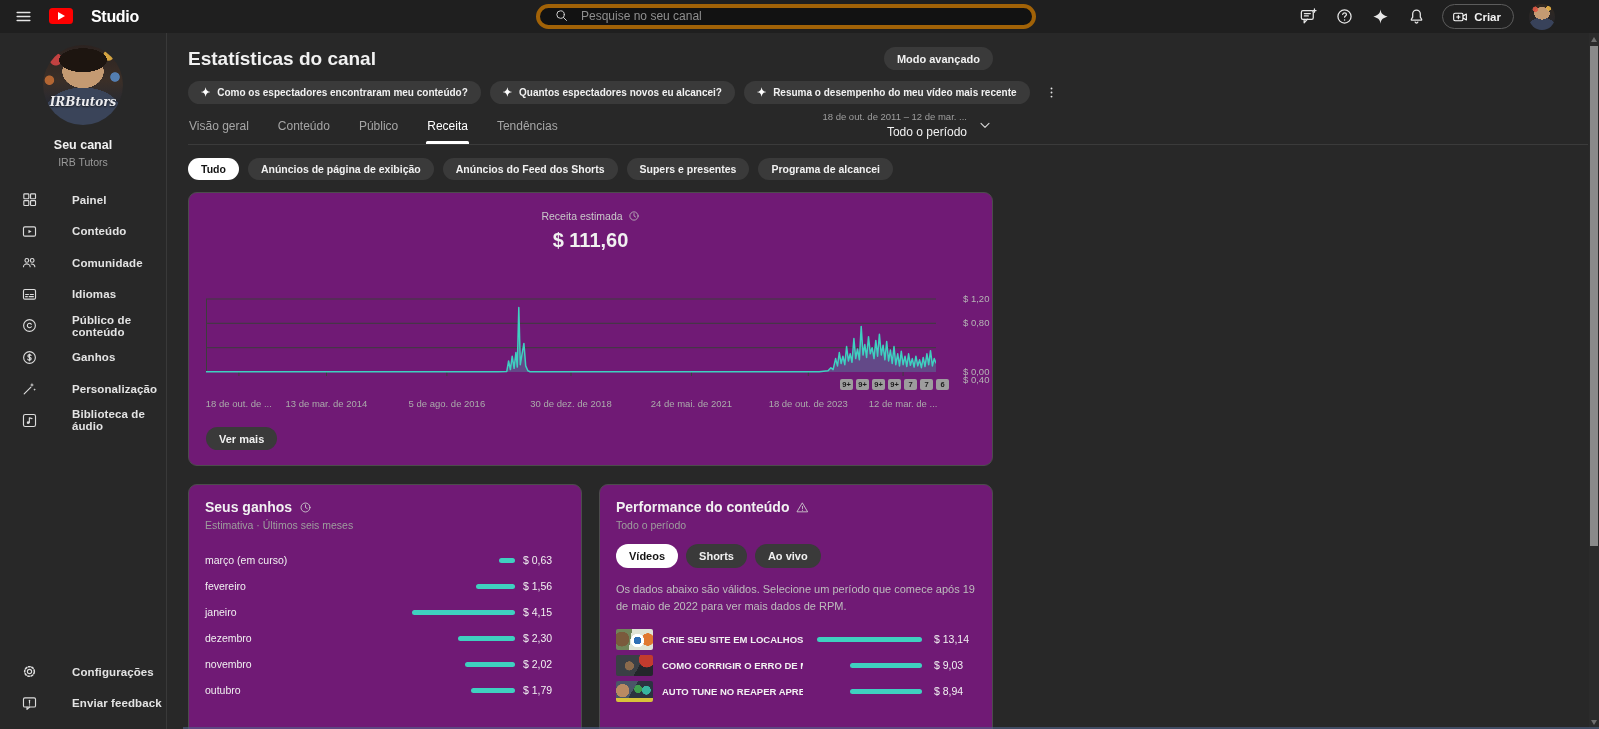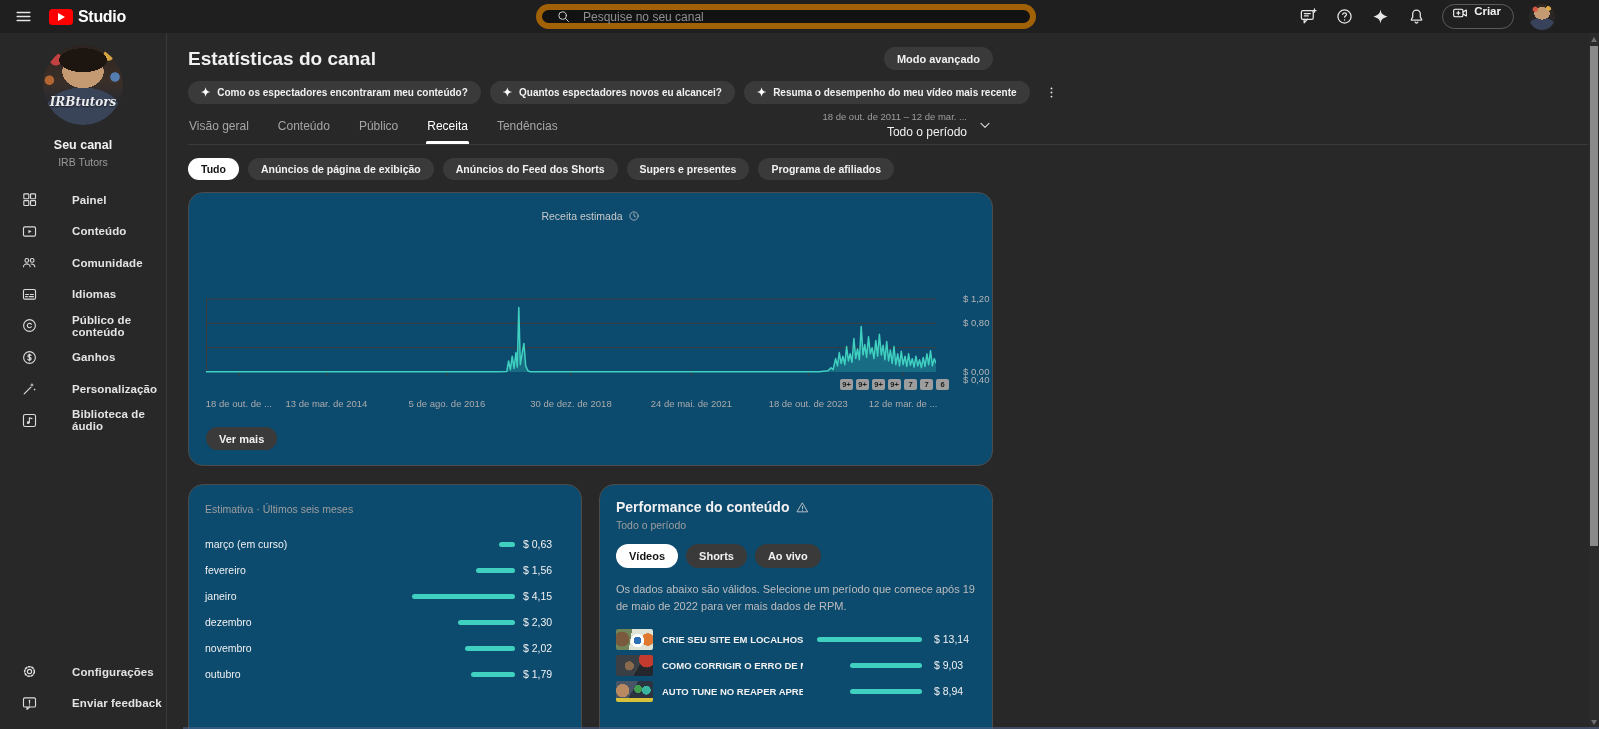--- a/index.html
+++ b/index.html
@@ -6,31 +6,31 @@
   html,body{margin:0;padding:0}
   body{width:1599px;height:729px;overflow:hidden;background:#282828;color:#f1f1f1;
        font-family:"Liberation Sans",sans-serif;position:relative}
   button{font-family:inherit}
 
   
   .topbar{height:33px;background:#1f1f1f;display:flex;align-items:center;position:relative;z-index:5}
   .tb-left{display:flex;align-items:center;padding-left:13px;gap:15px}
   .icon-btn{background:none;border:none;color:#e6e6e6;width:21px;height:21px;padding:1px;cursor:pointer;flex:none}
   .icon-btn svg,.icon svg{width:100%;height:100%;display:block}
-  .logo{display:flex;align-items:center;gap:5px;cursor:pointer}
+  .logo{display:flex;gap:18px;cursor:pointer}
   .logo-mark{width:24px;height:16px;background:#f00;border-radius:3.5px;display:flex;align-items:center;justify-content:center}
   .play{width:0;height:0;border-left:7px solid #fff;border-top:4.5px solid transparent;border-bottom:4.5px solid transparent;margin-left:1px}
   .logo-text{font-size:16px;font-weight:bold;letter-spacing:-.3px;color:#fff}
   .searchbox{position:absolute;left:536px;top:4px;width:500px;height:25px;background:#121212;
-             border:6px solid #a16207;border-radius:13px;display:flex;align-items:center;padding:0 6px;cursor:text}
+             border:4px solid #a16207;border-radius:13px;display:flex;align-items:flex-start;padding:0 6px;cursor:text}
   .searchbox .icon{width:15px;height:15px;color:#cfcfcf;margin:0 10px 0 8px;flex:none}
   .searchbox input{flex:1;background:transparent;border:none;outline:none;color:#eee;font-size:12px}
   .searchbox input::placeholder{color:#8f8f8f}
   .tb-right{margin-left:auto;display:flex;align-items:center;gap:15px;padding-right:44px}
-  .create-btn{display:flex;align-items:flex-start;gap:6px;height:25px;padding:0 12px 0 9px;border:1px solid #5c5c5c;
+  .create-btn{display:flex;align-items:center;gap:6px;height:25px;padding:0 12px 0 9px;border:1px solid #5c5c5c;
               border-radius:13px;background:#202020;color:#f1f1f1;font-size:11.5px;font-weight:bold;cursor:pointer}
   .create-btn .icon{width:16px;height:16px;color:#fff}
   .avatar-sm{width:26px;height:26px;border-radius:50%;border:none;cursor:pointer;flex:none;
     background:
       radial-gradient(circle at 24% 20%,rgba(226,90,70,.9) 0 9%,transparent 10%),
       radial-gradient(circle at 76% 16%,rgba(235,180,70,.9) 0 8%,transparent 9%),
       radial-gradient(ellipse 30% 24% at 50% 36%,#c49a72 0 99%,transparent 100%),
       radial-gradient(ellipse 48% 30% at 50% 82%,#38425a 0 99%,transparent 100%),
       linear-gradient(180deg,#33291f,#20242e)}
 
@@ -80,21 +80,21 @@
   .datepick{position:absolute;right:0;bottom:5px;display:flex;align-items:center;gap:10px;cursor:pointer}
   .dp-range{font-size:9.5px;color:#9e9e9e;text-align:right}
   .dp-period{font-size:12px;color:#f1f1f1;text-align:right;margin-top:3px}
   .chev{width:16px;height:16px;color:#ddd;flex:none}
 
   .filters{display:flex;gap:9px;margin-top:13px}
   .fchip{background:#3a3a3a;color:#f1f1f1;border:none;border-radius:11px;height:22px;padding:0 13px;
          font-size:10.5px;font-weight:bold;cursor:pointer;white-space:nowrap}
   .fchip.active{background:#fff;color:#141414}
 
-  .card{background:#0c4a6e;border:1px solid #4c4c4c;border-radius:15px}
+  .card{background:#701a75;border:1px solid #4c4c4c;border-radius:9px}
   .revenue-card{margin-top:12px;width:805px;height:274px;position:relative}
   .metric{text-align:center;padding-top:13px}
   .metric-label{font-size:10.5px;color:#c9c9c9;display:inline-flex;align-items:center;gap:5px}
   .tit-icon{width:12px;height:12px;color:#c0c0c0;flex:none}
   .metric-value{font-size:20px;font-weight:bold;margin-top:5px}
   .chart-zone{position:absolute;left:17px;top:102px;width:790px}
   .plot{position:relative;width:730px;height:84px;cursor:crosshair}
   .plot svg{position:absolute;left:0;top:0;width:730px;height:84px}
   .grid{stroke:#3d3d3d;stroke-width:1}
   .area{fill:#3fd0c0;opacity:.26;stroke:none}
@@ -353,34 +353,35 @@
                 </span>
             </div>
           </div>
         </div>
 
         <div class="filters">
             <button class="fchip active">Tudo</button>
             <button class="fchip">Anúncios de página de exibição</button>
             <button class="fchip">Anúncios do Feed dos Shorts</button>
             <button class="fchip">Supers e presentes</button>
-            <button class="fchip">Programa de afiliados</button>
+            <button class="fchip">Programa de alcancei</button>
           </div>
 
         <section class="card revenue-card">
           <div class="metric">
             <div class="metric-label">
               <span>Receita estimada</span>
               <span class="icon tit-icon">
                   <svg viewBox="0 0 24 24" fill="none" stroke="currentColor" stroke-width="1.6" stroke-linecap="round" stroke-linejoin="round">
                     <circle cx="12" cy="12" r="8.3"></circle>
                     <path d="M12 7.2V12l3.2 2"></path>
                   </svg>
                 </span>
             </div>
+            <div class="metric-value">$ 111,60</div>
           </div>
           <div class="chart-zone">
             <div class="plot">
               <svg id="chart-svg" viewBox="0 0 730 84">
                   <line class="grid" x1="0" y1="4.0" x2="730" y2="4.0"></line>
                   <line class="grid" x1="0" y1="28.3" x2="730" y2="28.3"></line>
                   <line class="grid" x1="0" y1="52.7" x2="730" y2="52.7"></line>
                   <line class="grid" x1="0.5" y1="4.0" x2="0.5" y2="77"></line>
                   <line class="grid" x1="32.9" y1="77" x2="32.9" y2="81"></line>
                   <line class="grid" x1="120.5" y1="77" x2="120.5" y2="81"></line>
@@ -416,20 +417,29 @@
                 <span class="xlabel" style="left: 485.45px;">24 de mai. de 2021</span>
                 <span class="xlabel" style="left: 602.25px;">18 de out. de 2023</span>
                 <span class="xlabel" style="left: 697.15px;">12 de mar. de ...</span>
               </div>
           </div>
           <button class="pill see-more">Ver mais</button>
         </section>
 
         <div class="cards-row">
           <section class="card bcard">
+            <div class="card-title-row">
+              <h2>Seus ganhos</h2>
+              <span class="icon w-icon">
+                  <svg viewBox="0 0 24 24" fill="none" stroke="currentColor" stroke-width="1.6" stroke-linecap="round" stroke-linejoin="round">
+                    <circle cx="12" cy="12" r="8.3"></circle>
+                    <path d="M12 7.2V12l3.2 2"></path>
+                  </svg>
+                </span>
+            </div>
             <div class="card-sub">Estimativa · Últimos seis meses</div>
             <div class="earn-rows">
                 <div class="erow">
                   <span class="elabel">março (em curso)</span>
                   <div class="ebarzone">
                     <div class="bar" style="width: 15.6px;"></div>
                   </div>
                   <span class="eval">$ 0,63</span>
                 </div>
                 <div class="erow">

